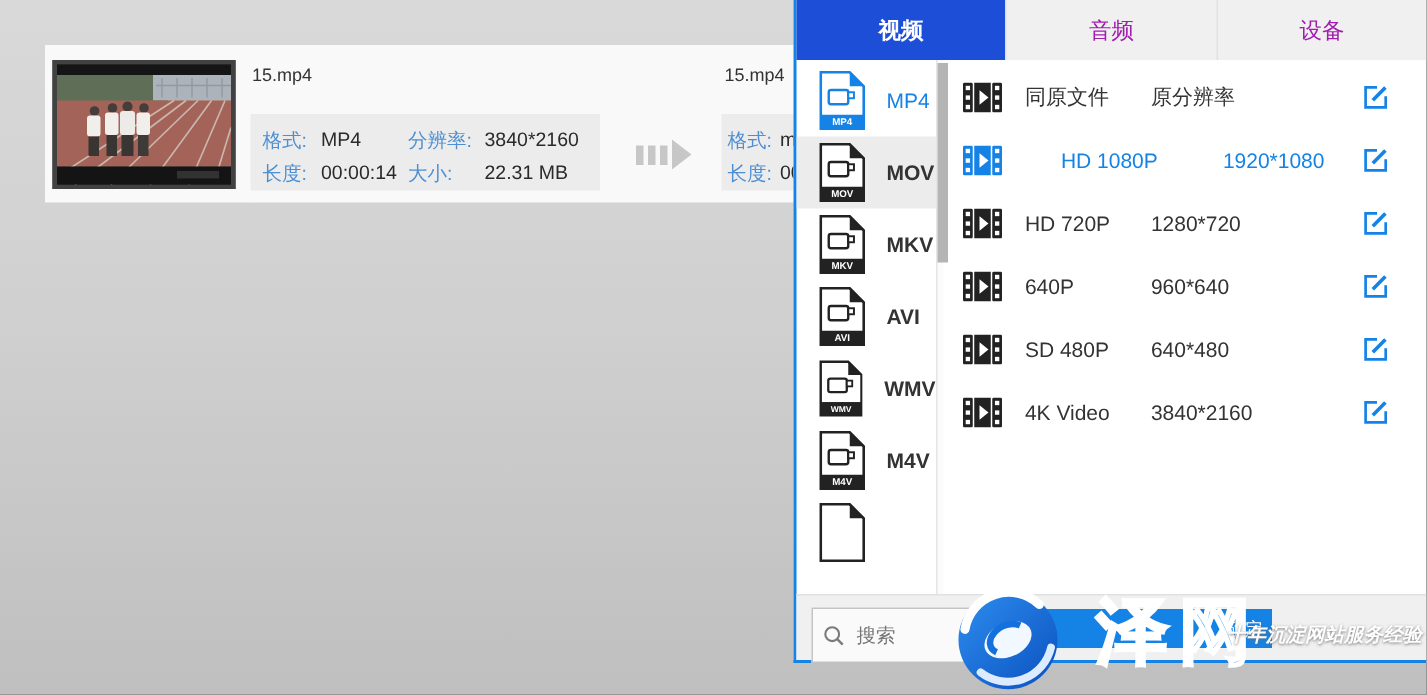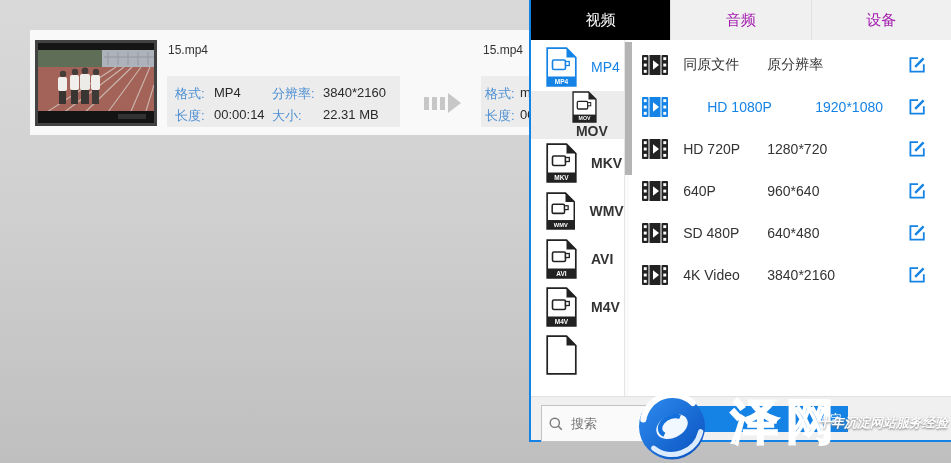--- a/index.html
+++ b/index.html
@@ -24,26 +24,26 @@
   .arrow .bar{width:5px;height:13px;background:#c7c7c7;margin-right:3px;}
   .arrow .tri{width:0;height:0;border-left:13px solid #c7c7c7;border-top:10px solid transparent;border-bottom:10px solid transparent;}
 
   
   .popup{position:absolute;left:529px;top:0;width:422px;height:442px;box-sizing:border-box;
     background:#fff;border-left:2px solid #1583e6;border-bottom:2px solid #1583e6;z-index:5;}
   .tabs{display:flex;height:40px;}
   .tab{flex:1;display:flex;align-items:center;justify-content:center;font-size:15px;color:#a21caf;
     background:#f0f0f0;cursor:default;box-sizing:border-box;}
   .tab + .tab{border-left:1px solid #e0e0e0;}
-  .tab.active{background:#000000;color:#fff;border-left:none;}
+  .tab.active{background:#1d4ed8;color:#fff;border-left:none;font-weight:bold;}
 
   .popup-body{display:flex;height:356px;overflow:hidden;}
   .fmt-list{width:142px;padding-top:3px;box-sizing:border-box;overflow:hidden;}
   .fmt-item{height:48px;display:flex;align-items:center;padding-left:15px;color:#222;}
-  .fmt-item.hovered{background:#ececec;flex-direction:column;}
+  .fmt-item.hovered{background:#ececec;}
   .fmt-item.selected{color:#1583e6;}
   .fmt-label{margin-left:14px;font-size:14px;font-weight:bold;color:#333;}
   .fmt-item.selected .fmt-label{color:#1583e6;font-weight:normal;}
   .scrollbar{width:8px;background:#fbfbfb;border-left:1px solid #e5e5e5;position:relative;box-sizing:border-box;}
   .scroll-thumb{position:absolute;left:0;top:2px;width:7px;height:133px;background:#b4b4b4;}
 
   .preset-panel{flex:1;padding-top:4px;}
   .preset-row{height:42px;display:flex;align-items:center;padding-left:13px;padding-right:24px;color:#222;}
   .preset-name{margin-left:15px;width:84px;font-size:14px;color:#333;}
   .preset-res{flex:1;font-size:14px;color:#333;}
@@ -194,35 +194,35 @@
           <span class="fmt-label">MKV</span>
         </div>
 
         <div class="fmt-item">
           <svg width="31" height="40" viewBox="0 0 31 40">
             <path d="M1.2 1.2 H20.5 L29.8 10.5 V38.8 H1.2 Z" fill="#fff" stroke="currentColor" stroke-width="1.7"></path>
             <path d="M20.5 1.2 L29.8 10.5 H20.5 Z" fill="currentColor"></path>
             <rect x="6.5" y="13" width="13" height="9.5" rx="1.5" fill="none" stroke="currentColor" stroke-width="1.6"></rect>
             <rect x="19.5" y="14.5" width="3.8" height="4" fill="#fff" stroke="currentColor" stroke-width="1.3"></rect>
             <rect x="1.2" y="29.5" width="28.6" height="9.3" fill="currentColor"></rect>
+            <text x="15.5" y="36.6" font-size="6.5" font-weight="bold" fill="#fff" text-anchor="middle">AVI</text>
+          </svg>
+          <span class="fmt-label">AVI</span>
+        </div>
+
+        <div class="fmt-item">
+          <svg width="31" height="40" viewBox="0 0 31 40">
+            <path d="M1.2 1.2 H20.5 L29.8 10.5 V38.8 H1.2 Z" fill="#fff" stroke="currentColor" stroke-width="1.7"></path>
+            <path d="M20.5 1.2 L29.8 10.5 H20.5 Z" fill="currentColor"></path>
+            <rect x="6.5" y="13" width="13" height="9.5" rx="1.5" fill="none" stroke="currentColor" stroke-width="1.6"></rect>
+            <rect x="19.5" y="14.5" width="3.8" height="4" fill="#fff" stroke="currentColor" stroke-width="1.3"></rect>
+            <rect x="1.2" y="29.5" width="28.6" height="9.3" fill="currentColor"></rect>
             <text x="15.5" y="36.6" font-size="6" font-weight="bold" fill="#fff" text-anchor="middle">WMV</text>
           </svg>
           <span class="fmt-label">WMV</span>
-        </div>
-
-        <div class="fmt-item">
-          <svg width="31" height="40" viewBox="0 0 31 40">
-            <path d="M1.2 1.2 H20.5 L29.8 10.5 V38.8 H1.2 Z" fill="#fff" stroke="currentColor" stroke-width="1.7"></path>
-            <path d="M20.5 1.2 L29.8 10.5 H20.5 Z" fill="currentColor"></path>
-            <rect x="6.5" y="13" width="13" height="9.5" rx="1.5" fill="none" stroke="currentColor" stroke-width="1.6"></rect>
-            <rect x="19.5" y="14.5" width="3.8" height="4" fill="#fff" stroke="currentColor" stroke-width="1.3"></rect>
-            <rect x="1.2" y="29.5" width="28.6" height="9.3" fill="currentColor"></rect>
-            <text x="15.5" y="36.6" font-size="6.5" font-weight="bold" fill="#fff" text-anchor="middle">AVI</text>
-          </svg>
-          <span class="fmt-label">AVI</span>
         </div>
 
         <div class="fmt-item">
           <svg width="31" height="40" viewBox="0 0 31 40">
             <path d="M1.2 1.2 H20.5 L29.8 10.5 V38.8 H1.2 Z" fill="#fff" stroke="currentColor" stroke-width="1.7"></path>
             <path d="M20.5 1.2 L29.8 10.5 H20.5 Z" fill="currentColor"></path>
             <rect x="6.5" y="13" width="13" height="9.5" rx="1.5" fill="none" stroke="currentColor" stroke-width="1.6"></rect>
             <rect x="19.5" y="14.5" width="3.8" height="4" fill="#fff" stroke="currentColor" stroke-width="1.3"></rect>
             <rect x="1.2" y="29.5" width="28.6" height="9.3" fill="currentColor"></rect>
             <text x="15.5" y="36.6" font-size="6.5" font-weight="bold" fill="#fff" text-anchor="middle">M4V</text>

